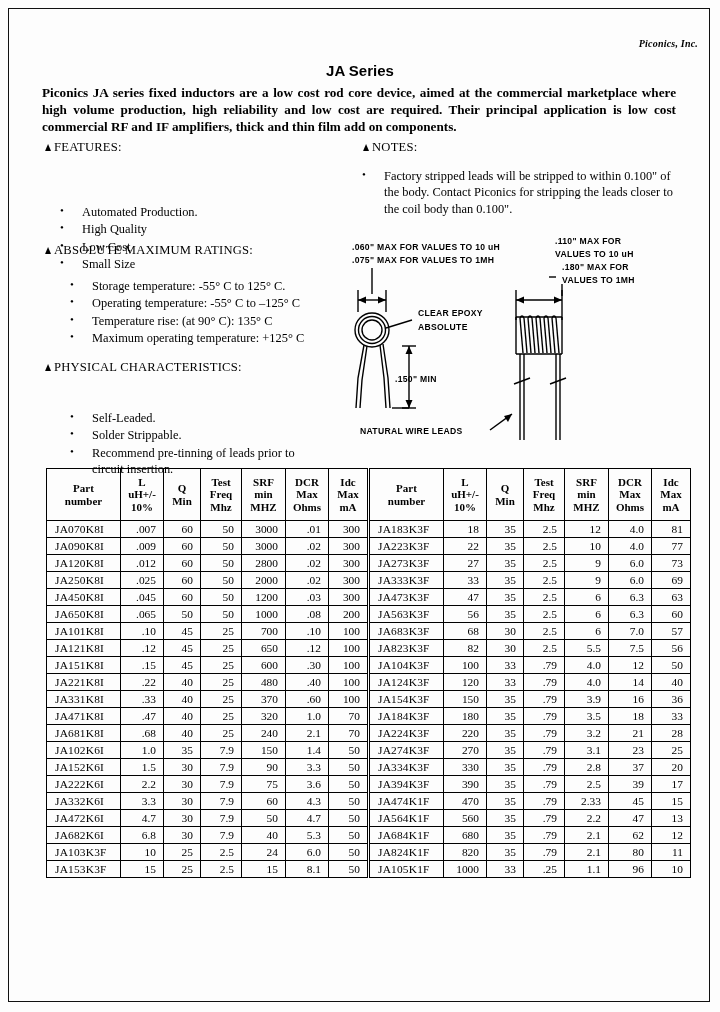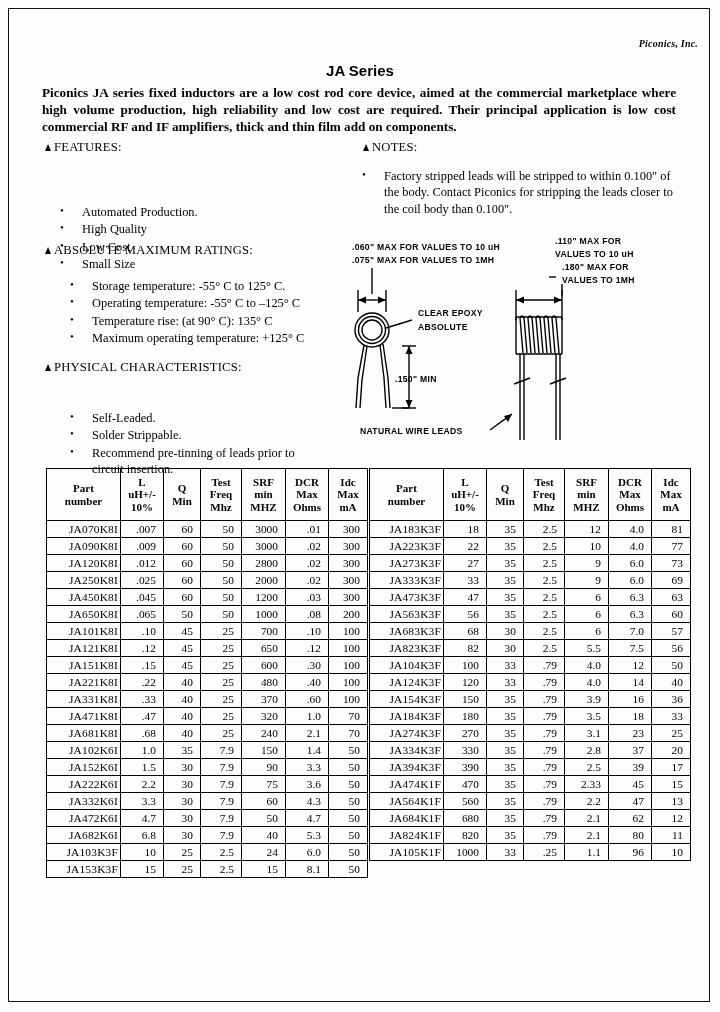--- a/index.html
+++ b/index.html
@@ -125,21 +125,21 @@
   .tbl th {
     text-align: center;
     font-weight: bold;
     height: 52px;
     line-height: 1.12;
     font-size: 11px;
     vertical-align: middle;
     padding: 1px 2px;
   }
   .tbl td { padding-right: 7px; }
-  .tbl td.part { text-align: right; padding-left: 8px; padding-right: 2px; letter-spacing: .2px; }
+  .tbl td.part { text-align: left; padding-left: 8px; padding-right: 2px; letter-spacing: .2px; }
   .c-part { width: 74px; }
   .c-l    { width: 43px; }
   .c-q    { width: 37px; }
   .c-tf   { width: 41px; }
   .c-srf  { width: 44px; }
   .c-dcr  { width: 43px; }
   .c-idc  { width: 39px; }
 </style>
 </head>
 <body>
@@ -623,20 +623,29 @@
         <tr>
           <td class="c-part part">JA184K3F</td>
           <td class="c-l">180</td>
           <td class="c-q">35</td>
           <td class="c-tf">.79</td>
           <td class="c-srf">3.5</td>
           <td class="c-dcr">18</td>
           <td class="c-idc">33</td>
         </tr>
         <tr>
+          <td class="c-part part">JA224K3F</td>
+          <td class="c-l">220</td>
+          <td class="c-q">35</td>
+          <td class="c-tf">.79</td>
+          <td class="c-srf">3.2</td>
+          <td class="c-dcr">21</td>
+          <td class="c-idc">28</td>
+        </tr>
+        <tr>
           <td class="c-part part">JA274K3F</td>
           <td class="c-l">270</td>
           <td class="c-q">35</td>
           <td class="c-tf">.79</td>
           <td class="c-srf">3.1</td>
           <td class="c-dcr">23</td>
           <td class="c-idc">25</td>
         </tr>
         <tr>
           <td class="c-part part">JA334K3F</td>

